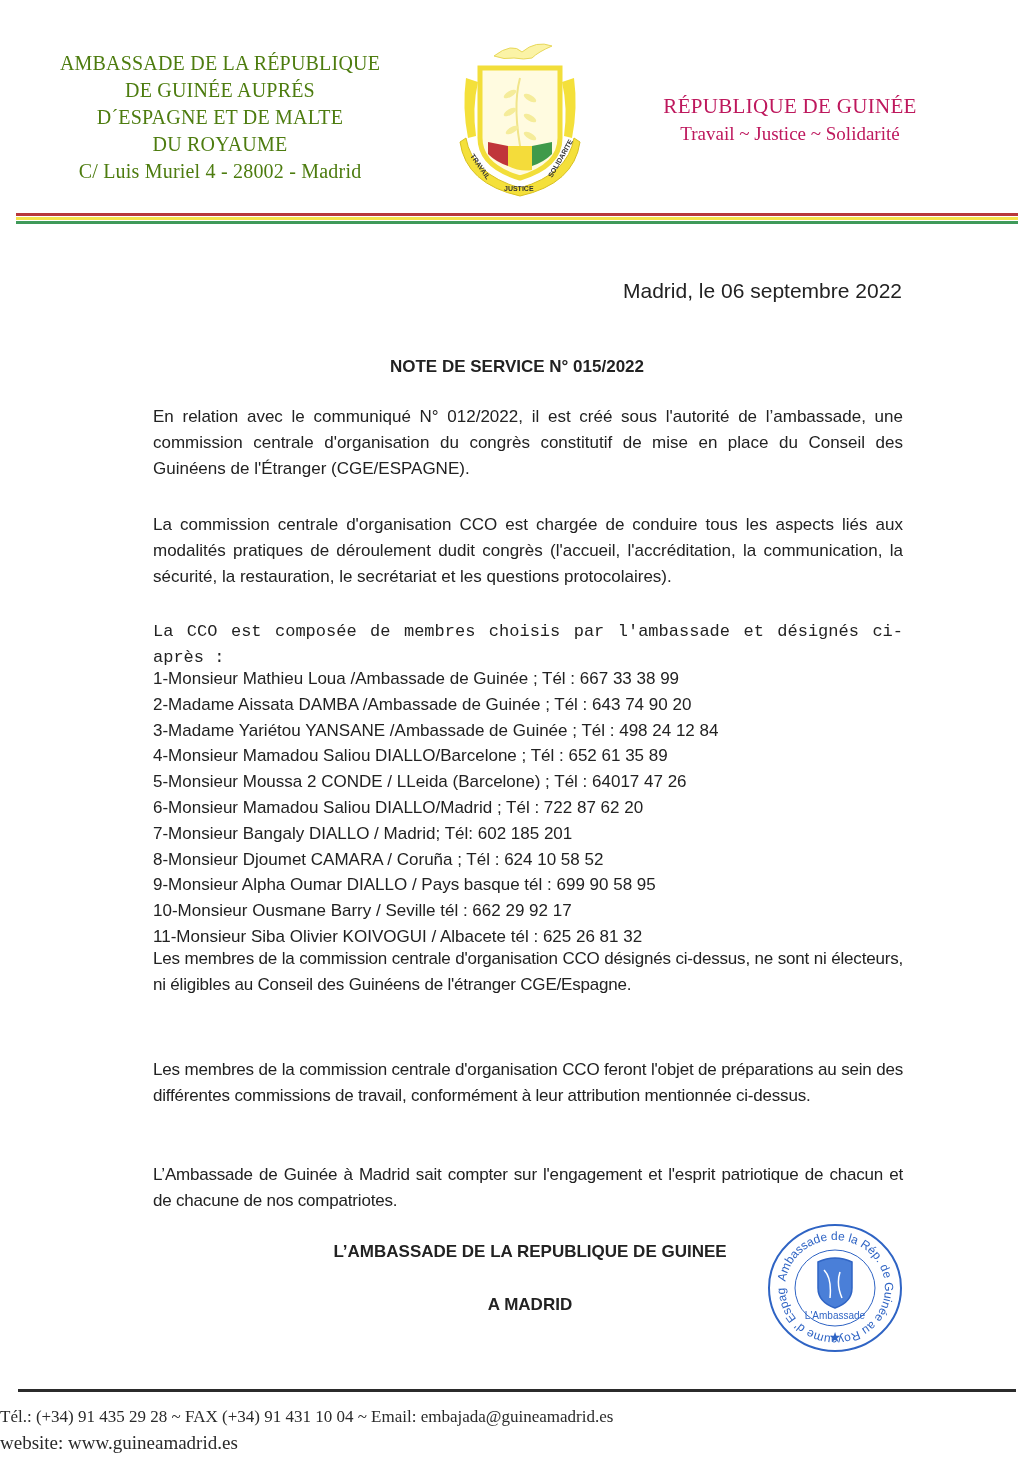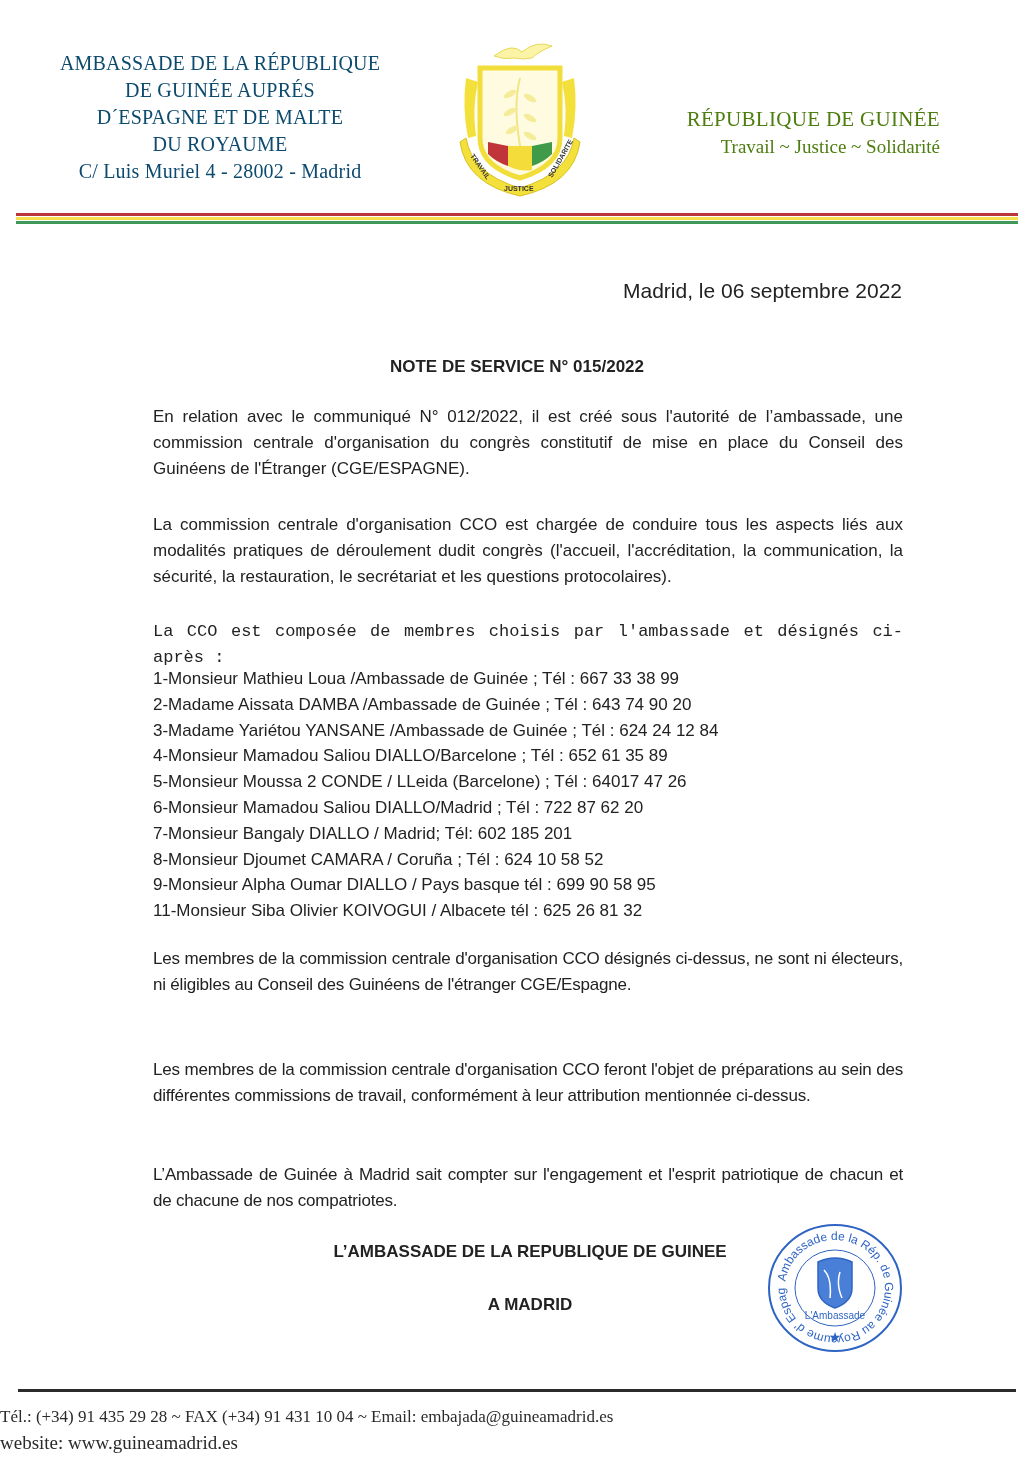--- a/index.html
+++ b/index.html
@@ -1,24 +1,24 @@
 <!DOCTYPE html>
 <html><head>
 <meta charset="utf-8">
 <style>
   html, body { margin: 0; padding: 0; background: #ffffff; }
   body { width: 1034px; height: 1470px; position: relative; overflow: hidden; color: #222222; }
   .serif { font-family: "Liberation Serif", "DejaVu Serif", serif; }
   .sans { font-family: "Liberation Sans", "DejaVu Sans", sans-serif; }
 
   
-  .hdr-left { position: absolute; left: 40px; top: 50px; width: 360px; text-align: center; font-size: 20px; line-height: 27px; color: #0c4a6e; letter-spacing: 0.2px; }
+  .hdr-left { position: absolute; left: 40px; top: 50px; width: 360px; text-align: center; font-size: 20px; line-height: 27px; color: #4d7c0f; letter-spacing: 0.2px; }
   .hdr-left div { white-space: nowrap; }
   .emblem { position: absolute; left: 452px; top: 38px; width: 136px; height: 160px; }
-  .hdr-right { position: absolute; left: 640px; top: 105px; width: 300px; text-align: right; color: #4d7c0f; }
+  .hdr-right { position: absolute; left: 640px; top: 92px; width: 300px; text-align: center; color: #be185d; }
   .hdr-right .country { font-size: 21px; line-height: 28px; letter-spacing: 0.3px; }
   .hdr-right .motto { font-size: 19px; line-height: 28px; }
 
   .flag-rule { position: absolute; left: 16px; right: 16px; top: 213px; height: 12px; }
   .flag-rule .r { height: 3px; background: #b8383b; }
   .flag-rule .y { height: 3px; background: #f4e24a; margin-top: 1px; }
   .flag-rule .g { height: 3px; background: #3f9a5a; margin-top: 1px; }
 
   
   .date { position: absolute; left: 600px; top: 279px; width: 302px; text-align: right; font-size: 21px; }
@@ -101,27 +101,28 @@
 <div class="date sans">Madrid, le 06 septembre 2022</div>
 <div class="note-title sans">NOTE DE SERVICE N° 015/2022</div>
 
 <div class="para p1 sans">En relation avec le communiqué N° 012/2022, il est créé sous l'autorité de l’ambassade, une commission centrale d'organisation du congrès constitutif de mise en place du Conseil des Guinéens de l'Étranger (CGE/ESPAGNE).</div>
 <div class="para p2 sans">La commission centrale d'organisation CCO est chargée de conduire tous les aspects liés aux modalités pratiques de déroulement dudit congrès (l'accueil, l'accréditation, la communication, la sécurité, la restauration, le secrétariat et les questions protocolaires).</div>
 <div class="para p3 sans">La CCO est composée de membres choisis par l'ambassade et désignés ci-après :</div>
 
 <ul class="members sans">
   <li>1-Monsieur Mathieu Loua /Ambassade de Guinée ; Tél : 667 33 38 99</li>
   <li>2-Madame Aissata DAMBA /Ambassade de Guinée ; Tél : 643 74 90 20</li>
-  <li>3-Madame Yariétou YANSANE /Ambassade de Guinée ; Tél : 624 24 12 84</li>
+  <li>3-Madame Yariétou YANSANE /Ambassade de Guinée ; Tél : 498 24 12 84</li>
   <li>4-Monsieur Mamadou Saliou DIALLO/Barcelone ; Tél : 652 61 35 89</li>
   <li>5-Monsieur Moussa 2 CONDE / LLeida (Barcelone) ; Tél : 64017 47 26</li>
   <li>6-Monsieur Mamadou Saliou DIALLO/Madrid ; Tél : 722 87 62 20</li>
   <li>7-Monsieur Bangaly DIALLO / Madrid; Tél: 602 185 201</li>
   <li>8-Monsieur Djoumet CAMARA / Coruña ; Tél : 624 10 58 52</li>
   <li>9-Monsieur Alpha Oumar DIALLO / Pays basque tél : 699 90 58 95</li>
+  <li>10-Monsieur Ousmane Barry / Seville tél : 662 29 92 17</li>
   <li>11-Monsieur Siba Olivier KOIVOGUI / Albacete tél : 625 26 81 32</li>
 </ul>
 
 <div class="para p4 sans">Les membres de la commission centrale d'organisation CCO désignés ci-dessus, ne sont ni électeurs, ni éligibles au Conseil des Guinéens de l'étranger CGE/Espagne.</div>
 <div class="para p5 sans">Les membres de la commission centrale d'organisation CCO feront l'objet de préparations au sein des différentes commissions de travail, conformément à leur attribution mentionnée ci-dessus.</div>
 <div class="para p6 sans">L’Ambassade de Guinée à Madrid sait compter sur l'engagement et l'esprit patriotique de chacun et de chacune de nos compatriotes.</div>
 
 <div class="sig1 sans">L’AMBASSADE DE LA REPUBLIQUE DE GUINEE</div>
 <div class="sig2 sans">A MADRID</div>
 

